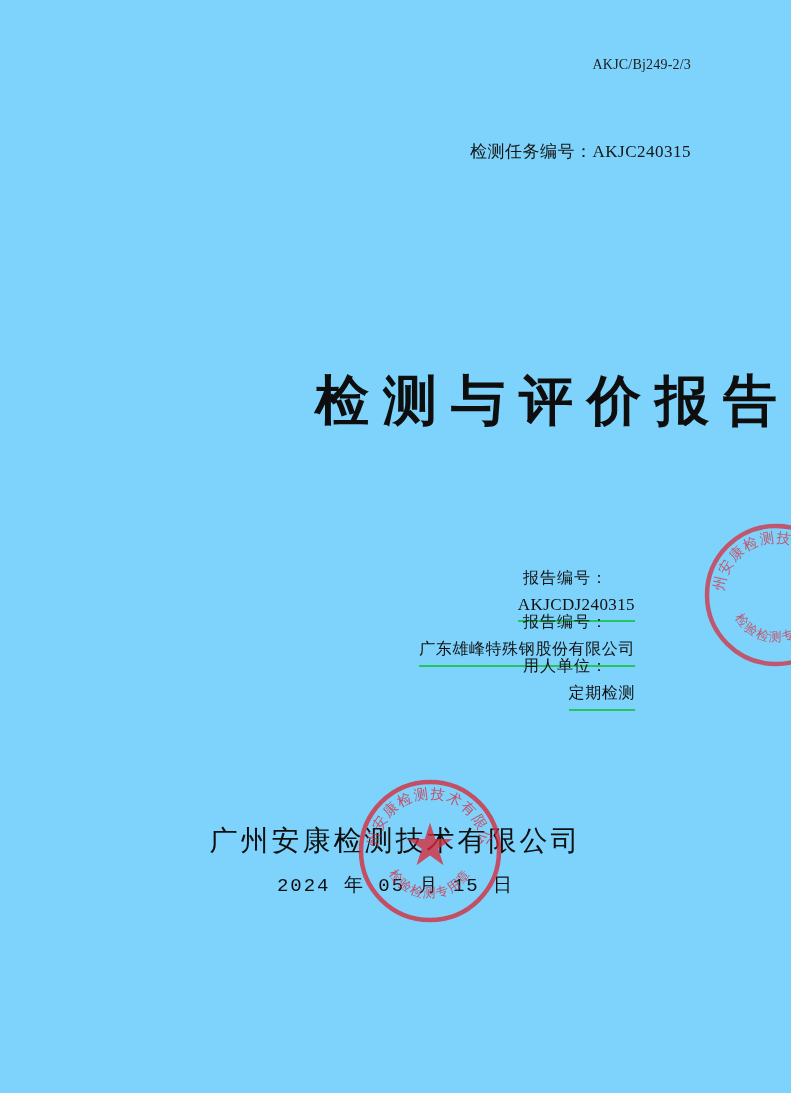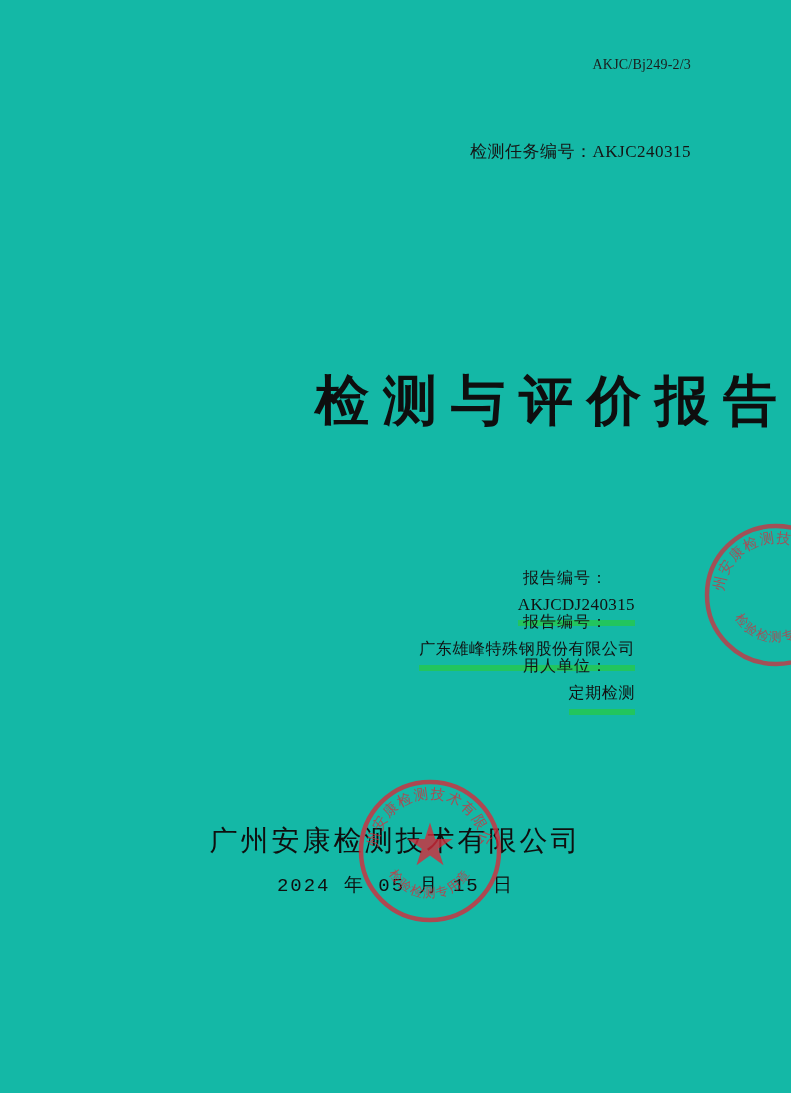--- a/index.html
+++ b/index.html
@@ -12,21 +12,21 @@
     height: 1093px;
     position: relative;
     overflow: hidden;
     font-family: "Liberation Serif", "DejaVu Serif", serif;
     color: #1a1a1a;
   }
 
   .page {
     position: absolute;
     inset: 0;
-    background: #14b8a6;
+    background: #7dd3fc;
   }
 
   
   .doc-code {
     position: absolute;
     top: 57px;
     right: 100px;
     font-size: 14px;
     letter-spacing: 0.2px;
     color: #1c1c1c;
@@ -74,21 +74,21 @@
   .field-label {
     width: 112px;
     font-size: 16px;
     letter-spacing: 1px;
     color: #141414;
     padding-bottom: 6px;
     white-space: nowrap;
   }
   .field-value-wrap {
     flex: 1;
-    border-bottom: 6px solid #22c55e;
+    border-bottom: 2px solid #22c55e;
     text-align: center;
     padding-bottom: 5px;
   }
   .field-value {
     font-size: 16px;
     letter-spacing: 0.6px;
     color: #111;
   }
   .field-value.mono-latin {
     font-size: 17px;

